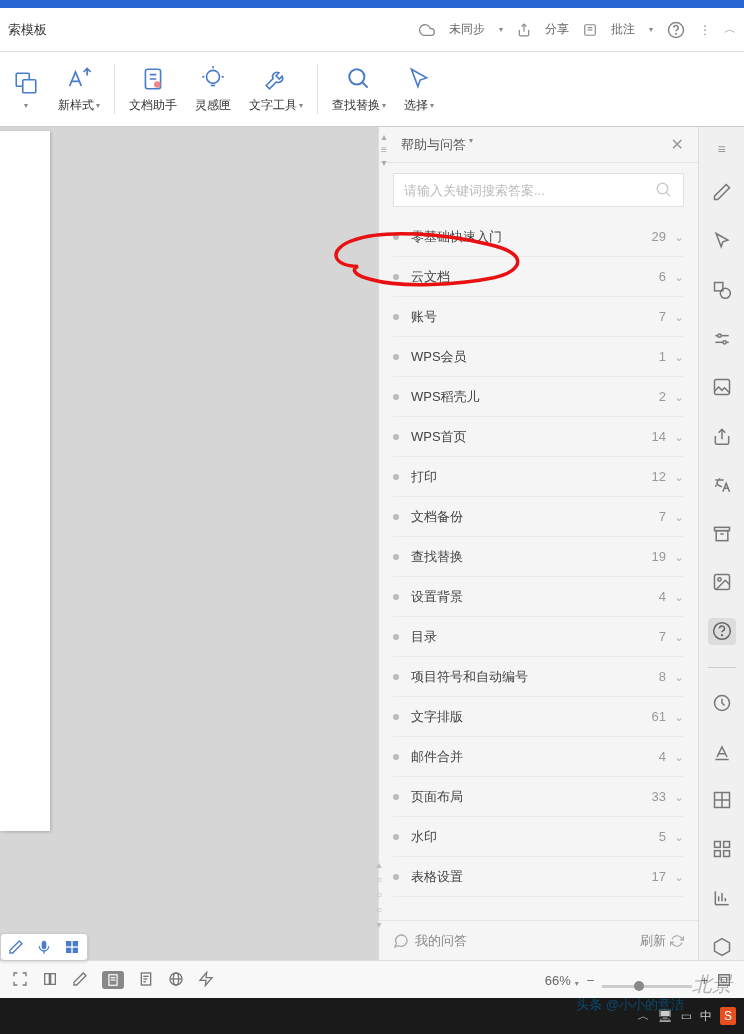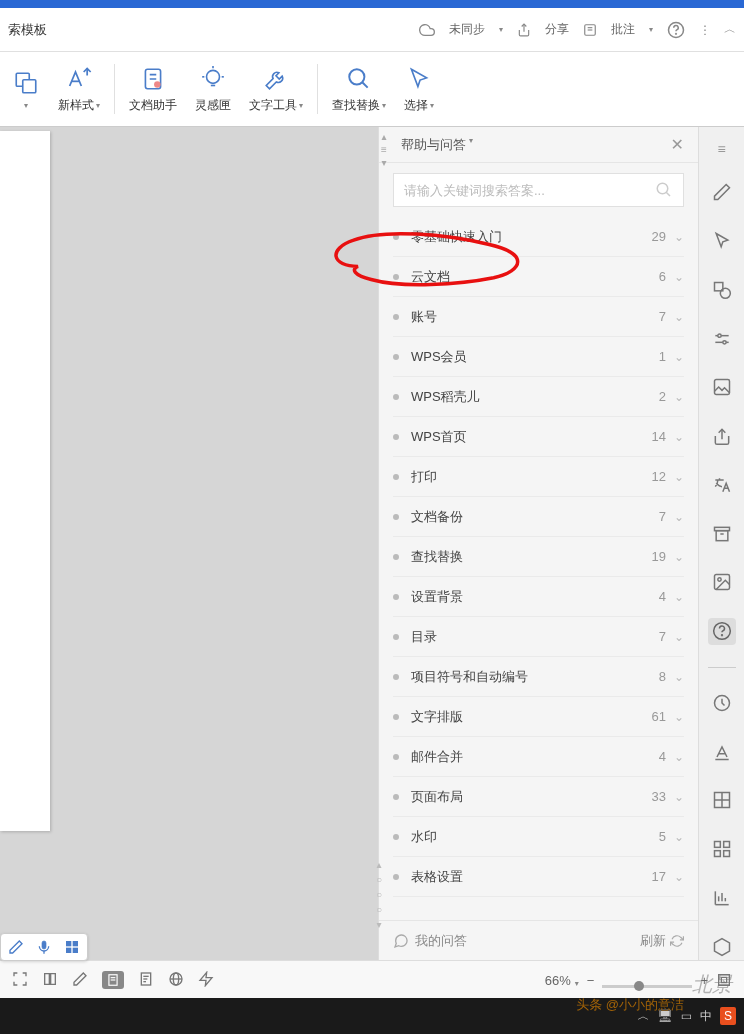--- a/index.html
+++ b/index.html
@@ -65,21 +65,21 @@
 .status-icon.filled { background: #888; color: #fff; padding: 2px 4px; border-radius: 3px; }
 .zoom-controls { margin-left: auto; display: flex; align-items: flex-end; gap: 4px; color: #666; font-size: 13px; }
 .zoom-btn { cursor: pointer; padding: 0 4px; }
 .zoom-slider { width: 90px; height: 3px; background: #ccc; position: relative; }
 .zoom-thumb { position: absolute; left: 35%; top: -4px; width: 10px; height: 10px; background: #888; border-radius: 50%; }
 
 .taskbar { height: 36px; background: #1a1a1a; display: flex; align-items: center; padding: 0 8px; color: #ccc; font-size: 12px; }
 .taskbar-right { margin-left: auto; display: flex; align-items: center; gap: 8px; }
 .taskbar-ime { background: #e94f1e; padding: 2px 4px; color: #fff; border-radius: 2px; }
 .watermark { position: absolute; right: 12px; bottom: 36px; font-size: 20px; color: rgba(120,120,120,0.55); font-style: italic; pointer-events: none; z-index: 200; }
-.headline { position: absolute; right: 60px; bottom: 20px; font-size: 13px; color: #a16207; z-index: 201; }
+.headline { position: absolute; right: 60px; bottom: 20px; font-size: 13px; color: #0c4a6e; z-index: 201; }
 
 svg { display: block; }
 </style>
 </head>
 <body>
 
 <div class="titlebar"></div>
 
 <div class="topbar">
   <div class="topbar-left">索模板</div>

